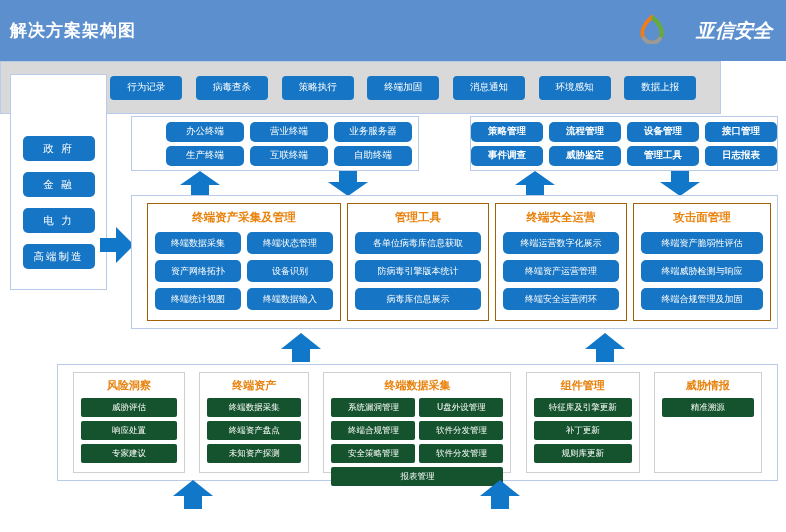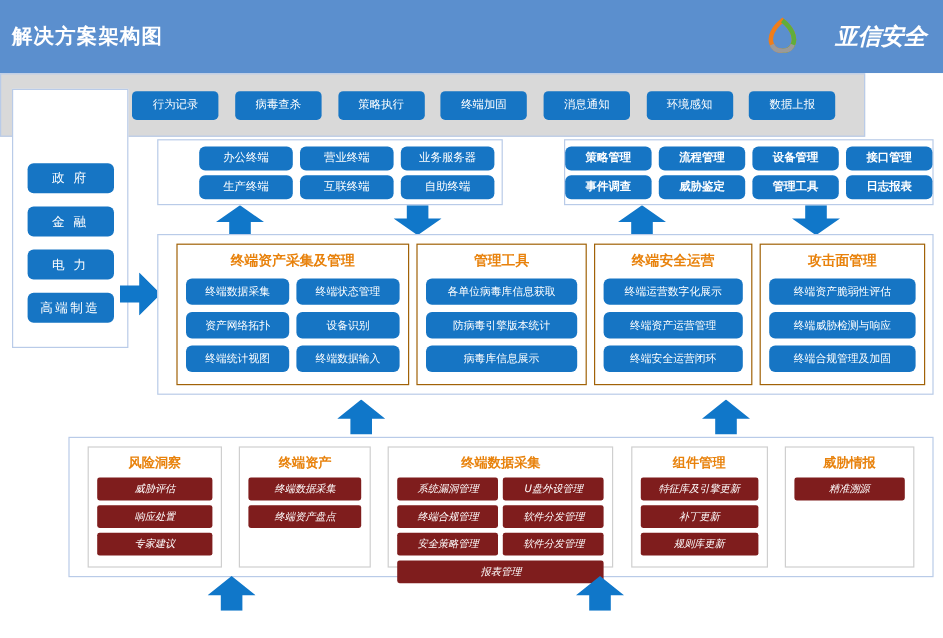--- a/index.html
+++ b/index.html
@@ -138,27 +138,27 @@
   }
   .mpanel-title {
     color: #e8820c;
     font-size: 11px;
     font-weight: bold;
     margin-bottom: 5px;
     white-space: nowrap;
   }
   .mpanel-body { display: grid; gap: 4px; }
   .btn-light {
-    background: #7f1d1d;
+    background: #14532d;
     border-radius: 2px;
     color: #ffffff;
     font-size: 8.5px;
     height: 19px;
     display: flex; align-items: center; justify-content: center;
-    white-space: nowrap; padding: 0 16px; font-style: italic;
+    white-space: nowrap; padding: 0 16px;
   }
   #mod-risk .mpanel-body { grid-template-columns: 96px; }
   #mod-assets .mpanel-body { grid-template-columns: 94px; }
   #mod-compliance .mpanel-body { grid-template-columns: repeat(2, 84px); }
   #mod-compliance .wide { grid-column: span 2; }
   #mod-components .mpanel-body { grid-template-columns: 98px; }
   #mod-intel .mpanel-body { grid-template-columns: 92px; }
 
   
   #agent-frame {
@@ -321,20 +321,21 @@
         <div class="btn-light">响应处置</div>
         <div class="btn-light">专家建议</div>
       </div>
     </div>
 
     <div class="mpanel" id="mod-assets">
       <div class="mpanel-title">终端资产</div>
       <div class="mpanel-body">
         <div class="btn-light">终端数据采集</div>
         <div class="btn-light">终端资产盘点</div>
+        <div class="btn-light">未知资产探测</div>
       </div>
     </div>
 
     <div class="mpanel" id="mod-compliance">
       <div class="mpanel-title">终端数据采集</div>
       <div class="mpanel-body">
         <div class="btn-light">系统漏洞管理</div>
         <div class="btn-light">U盘外设管理</div>
         <div class="btn-light">终端合规管理</div>
         <div class="btn-light">软件分发管理</div>

